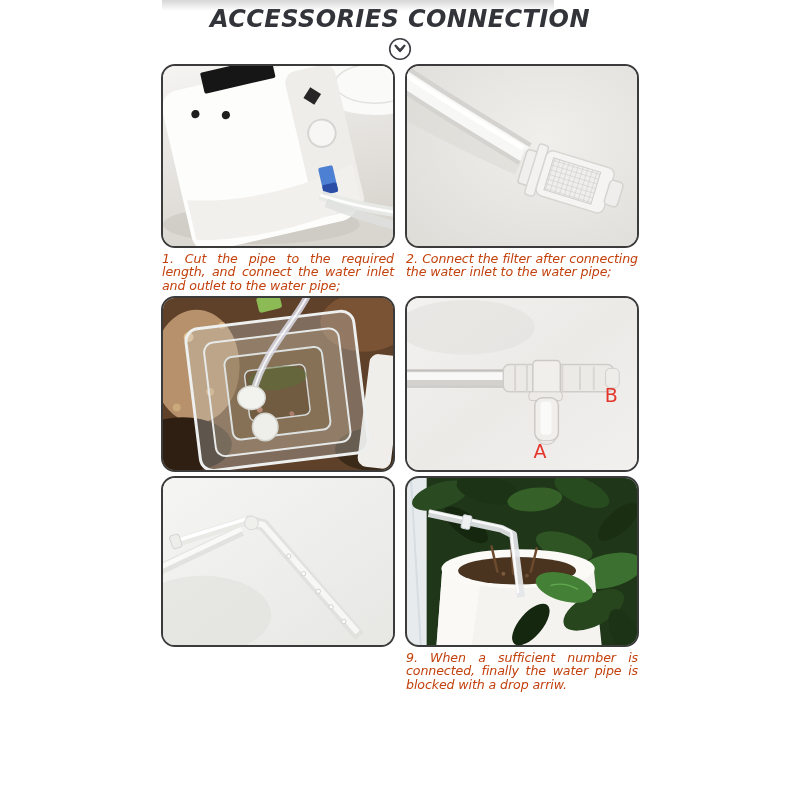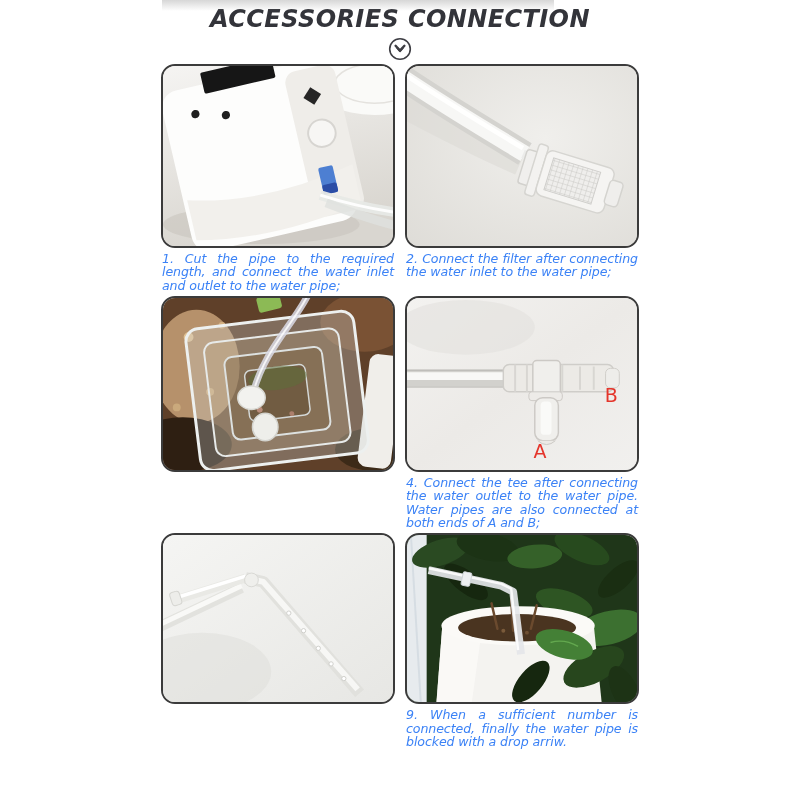--- a/index.html
+++ b/index.html
@@ -32,21 +32,21 @@
   .photo {
     position:relative; width:234px;
     border:2px solid #3b3b3b; border-radius:14px;
     overflow:hidden; background:#ecebe8;
   }
   .photo svg { display:block; width:100%; height:100%; }
   .h1r { height:184px; } .h2r { height:176px; } .h3r { height:171px; }
   .caption {
     margin:4px 1px 0 1px;
     font-style:italic; font-size:12.6px; line-height:1.06;
-    letter-spacing:-0.1px; color:#3b82f6; text-align:justify;
+    letter-spacing:-0.1px; color:#c2410c; text-align:justify;
   }
   .tee-label {
     position:absolute; font-size:19px; line-height:1;
     color:#e4352b; font-style:normal;
   }
   .tee-label.a { left:55%; top:84%; }
   .tee-label.b { left:86%; top:51%; }
 </style>
 </head>
 <body>
@@ -186,21 +186,20 @@
           <rect x="128" y="64" width="28" height="36" rx="4" fill="#f0efec" stroke="#ccc9c5" stroke-width="1.5"></rect>
           <rect x="202" y="72" width="14" height="20" rx="5" fill="#eeedea" stroke="#d0cec9" stroke-width="1"></rect>
           <rect x="124" y="96" width="34" height="9" rx="3" fill="#edebe8" stroke="#ccc9c5" stroke-width="1"></rect>
           <rect x="130" y="102" width="24" height="44" rx="8" fill="#f0efec" stroke="#ccc9c5" stroke-width="1.5"></rect>
           <rect x="136" y="106" width="11" height="34" rx="4" fill="#fafaf8"></rect>
           <path d="M133 146 Q 142 154 151 146" fill="#eceae6" stroke="#ccc9c5" stroke-width="1"></path>
         </svg>
         <span class="tee-label a">A</span>
         <span class="tee-label b">B</span>
       </div>
-      <figcaption class="caption">4. Connect the tee after connecting the water outlet to the water pipe. Water pipes are also connected at both ends of A and B;</figcaption>
     </figure>
 
     <figure class="cell">
       <div class="photo h3r">
         <svg viewBox="0 0 234 171" preserveAspectRatio="none">
           <defs>
             <linearGradient id="bg5" x1="0" y1="0" x2="1" y2="1">
               <stop offset="0" stop-color="#f5f5f3"></stop>
                 <stop offset="1" stop-color="#e7e7e4"></stop>
             </linearGradient>

